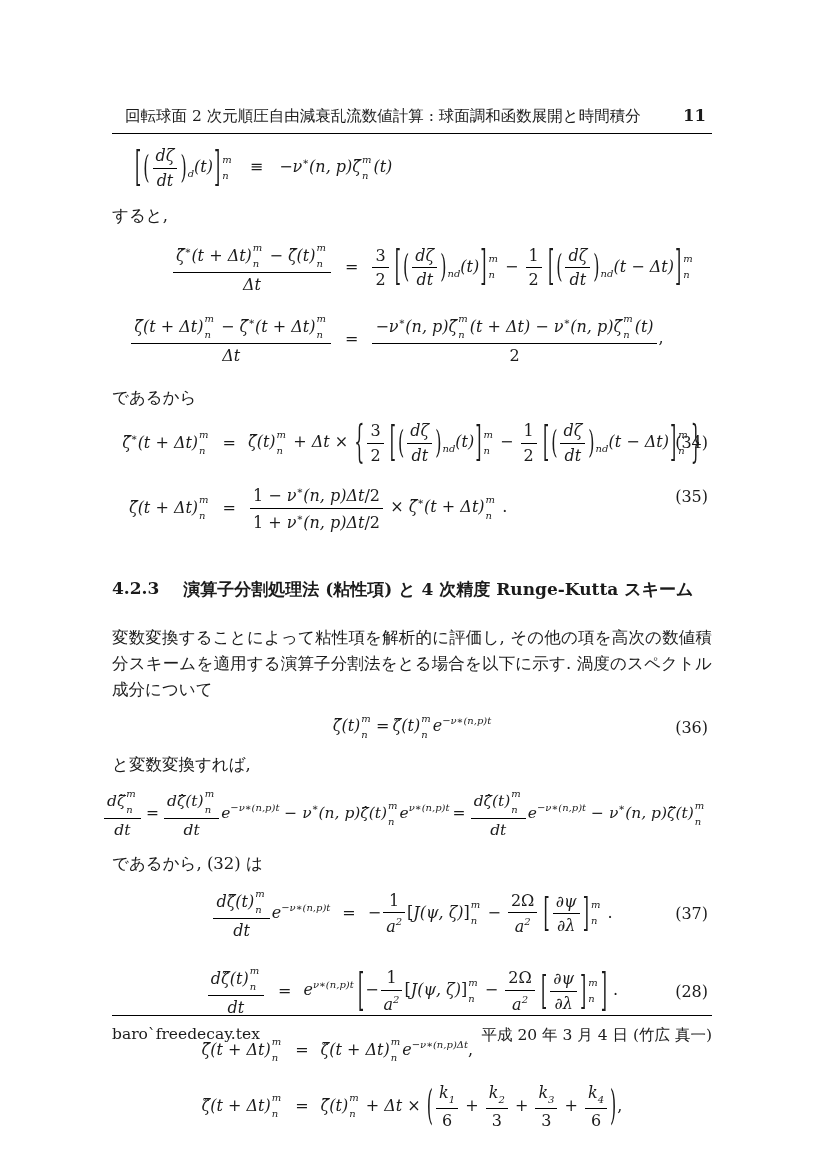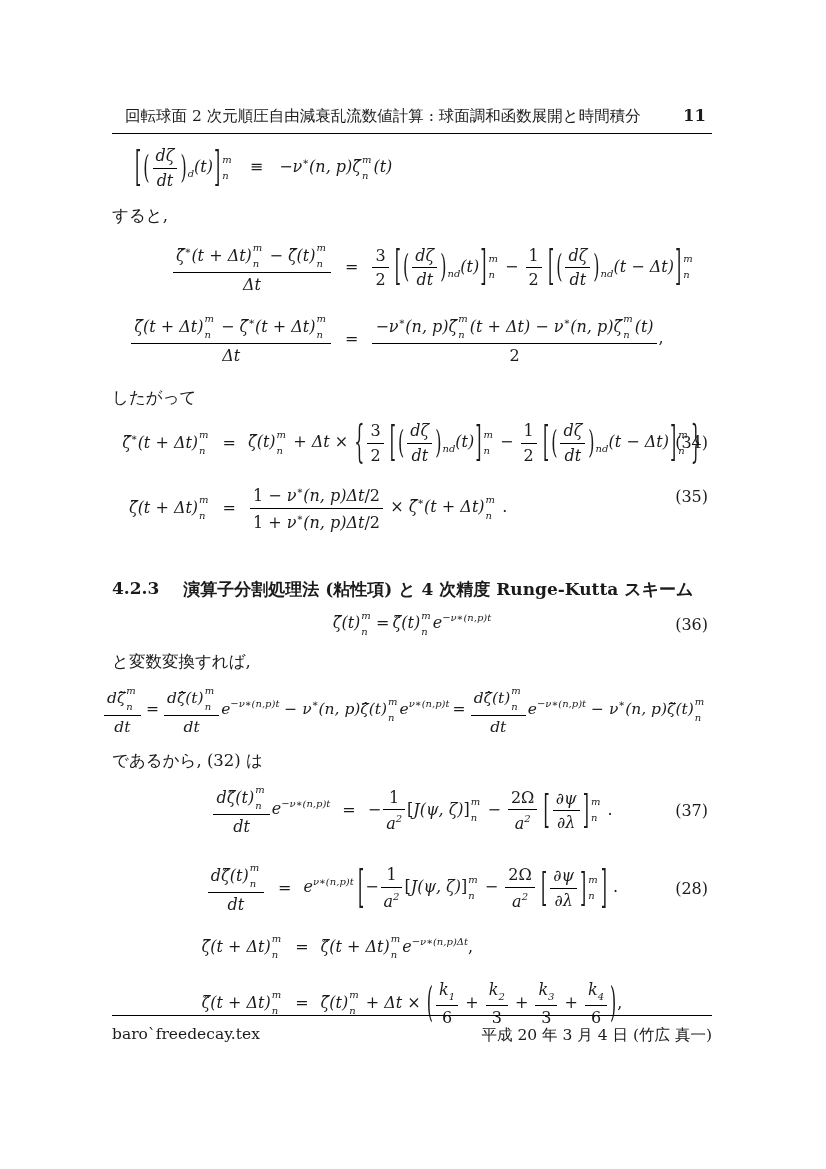--- a/index.html
+++ b/index.html
@@ -116,21 +116,21 @@
                     <span class="mssu">m</span>
                     <span class="mssb">n</span>
                   </span><span class="mit">(t + Δt) − ν</span><span class="msup">∗</span><span class="mit">(n, p)ζ̃</span><span class="mss">
                     <span class="mssu">m</span>
                     <span class="mssb">n</span>
                   </span><span class="mit">(t)</span></span><span class="mden"><span class="mrm">2</span></span></span><span class="mrm">,</span></span>
         </div>
       </div>
     </div>
 
-    <p class="jtext" style="margin-top:10px;">したがって</p>
+    <p class="jtext" style="margin-top:10px;">であるから</p>
 
     <div class="eqwrap" style="margin-top:0;">
       <span class="eqnum" style="top:22px;">(34)</span>
       <span class="eqnum" style="top:76px;">(35)</span>
       <div class="eqarr">
         <div class="eqrow">
           <span class="eqcell l math"><span class="mit">ζ̃</span><span class="msup">∗</span><span class="mit">(t + Δt)</span><span class="mss">
                 <span class="mssu">m</span>
                 <span class="mssb">n</span>
               </span></span>
@@ -158,20 +158,21 @@
               </span><span class="mrm"> .</span></span>
         </div>
       </div>
     </div>
 
     <div class="heading">
       <span>4.2.3</span>
       <span>演算子分割処理法 (粘性項) と 4 次精度 Runge-Kutta スキーム</span>
     </div>
 
+    <p class="jtext para">変数変換することによって粘性項を解析的に評価し, その他の項を高次の数値積分スキームを適用する演算子分割法をとる場合を以下に示す. 渦度のスペクトル成分について</p>
 
     <div class="eqwrap" style="margin-top:2px;">
       <span class="eqnum eqnum-c">(36)</span>
       <div class="eqcenter">
         <span class="math"><span class="mit">ζ̃(t)</span><span class="mss">
               <span class="mssu">m</span>
               <span class="mssb">n</span>
             </span><span style="display: inline-block; width: 0.2em;"></span><span class="mrm">=</span><span style="display: inline-block; width: 0.2em;"></span><span class="mit">ζ̂(t)</span><span class="mss">
               <span class="mssu">m</span>
               <span class="mssb">n</span>

